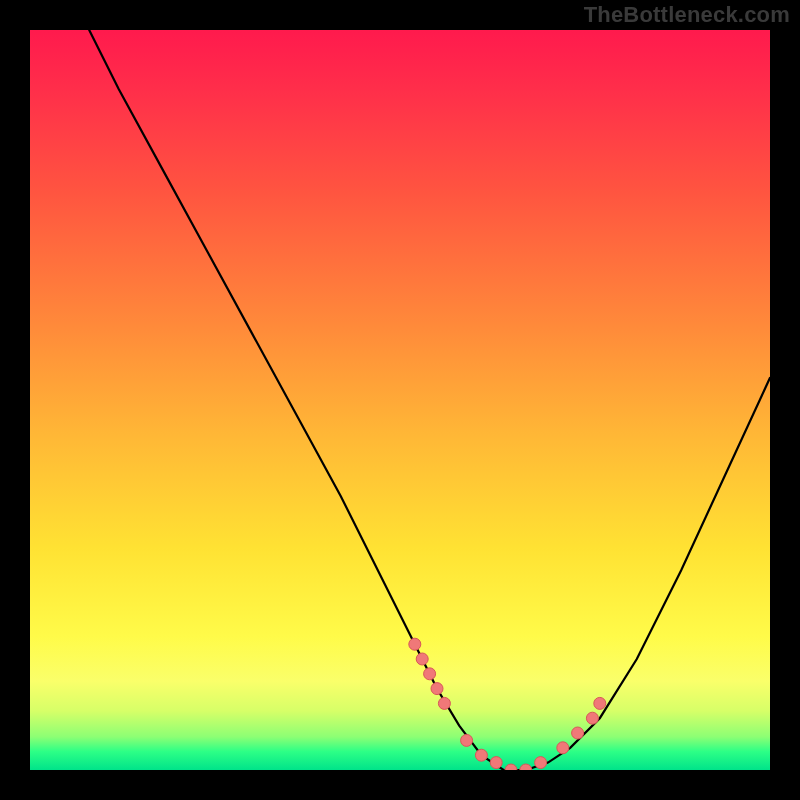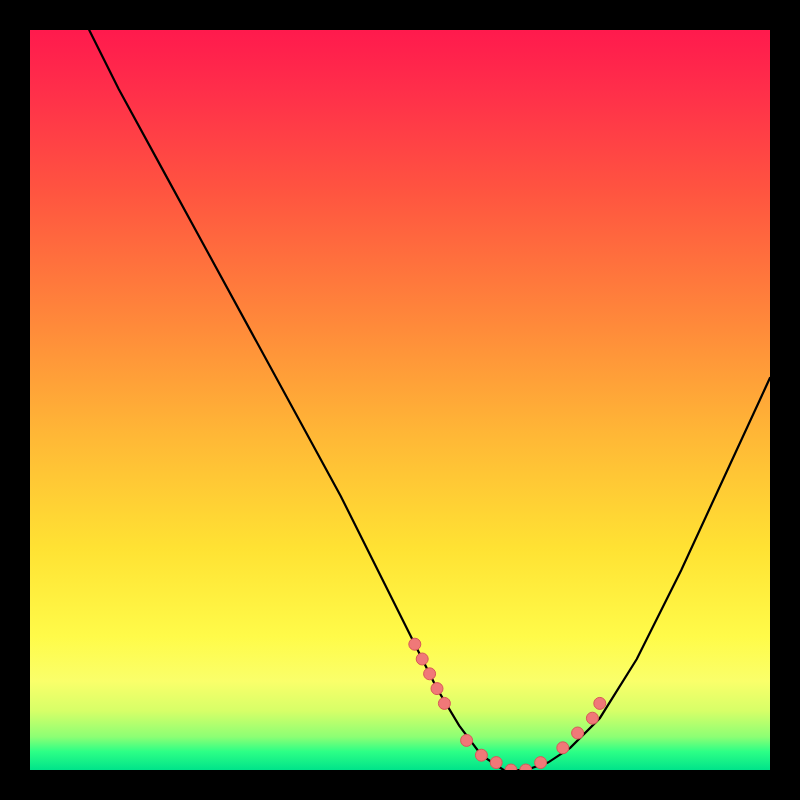--- a/index.html
+++ b/index.html
@@ -68,20 +68,21 @@
   .curve circle {
     fill: #f07878;
     stroke: #d85858;
     stroke-width: 1;
   }
 </style>
 </head>
 <body>
 
 <div class="frame">
+  <div class="watermark">TheBottleneck.com</div>
   <div class="plot-wrap">
     <div class="gradient"></div>
     <svg class="curve" viewBox="0 0 740 740" preserveAspectRatio="none">
       <path id="curve-path" d="M59.2 0.0 L88.8 59.2 L133.2 140.6 L177.6 222.0 L222.0 303.4 L266.4 384.8 L310.8 466.2 L355.2 555.0 L384.8 614.2 L407.0 658.6 L429.2 695.6 L451.4 725.2 L473.6 740.0 L495.8 740.0 L518.0 732.6 L540.2 717.8 L569.8 688.2 L606.8 629.0 L651.2 540.2 L695.6 444.0 L740.0 347.8"></path>
       <g id="markers-group">
           <circle cx="384.8" cy="614.2" r="6"></circle>
           <circle cx="392.2" cy="629.0" r="6"></circle>
           <circle cx="399.6" cy="643.8" r="6"></circle>
           <circle cx="407.0" cy="658.6" r="6"></circle>
           <circle cx="414.4" cy="673.4" r="6"></circle>

